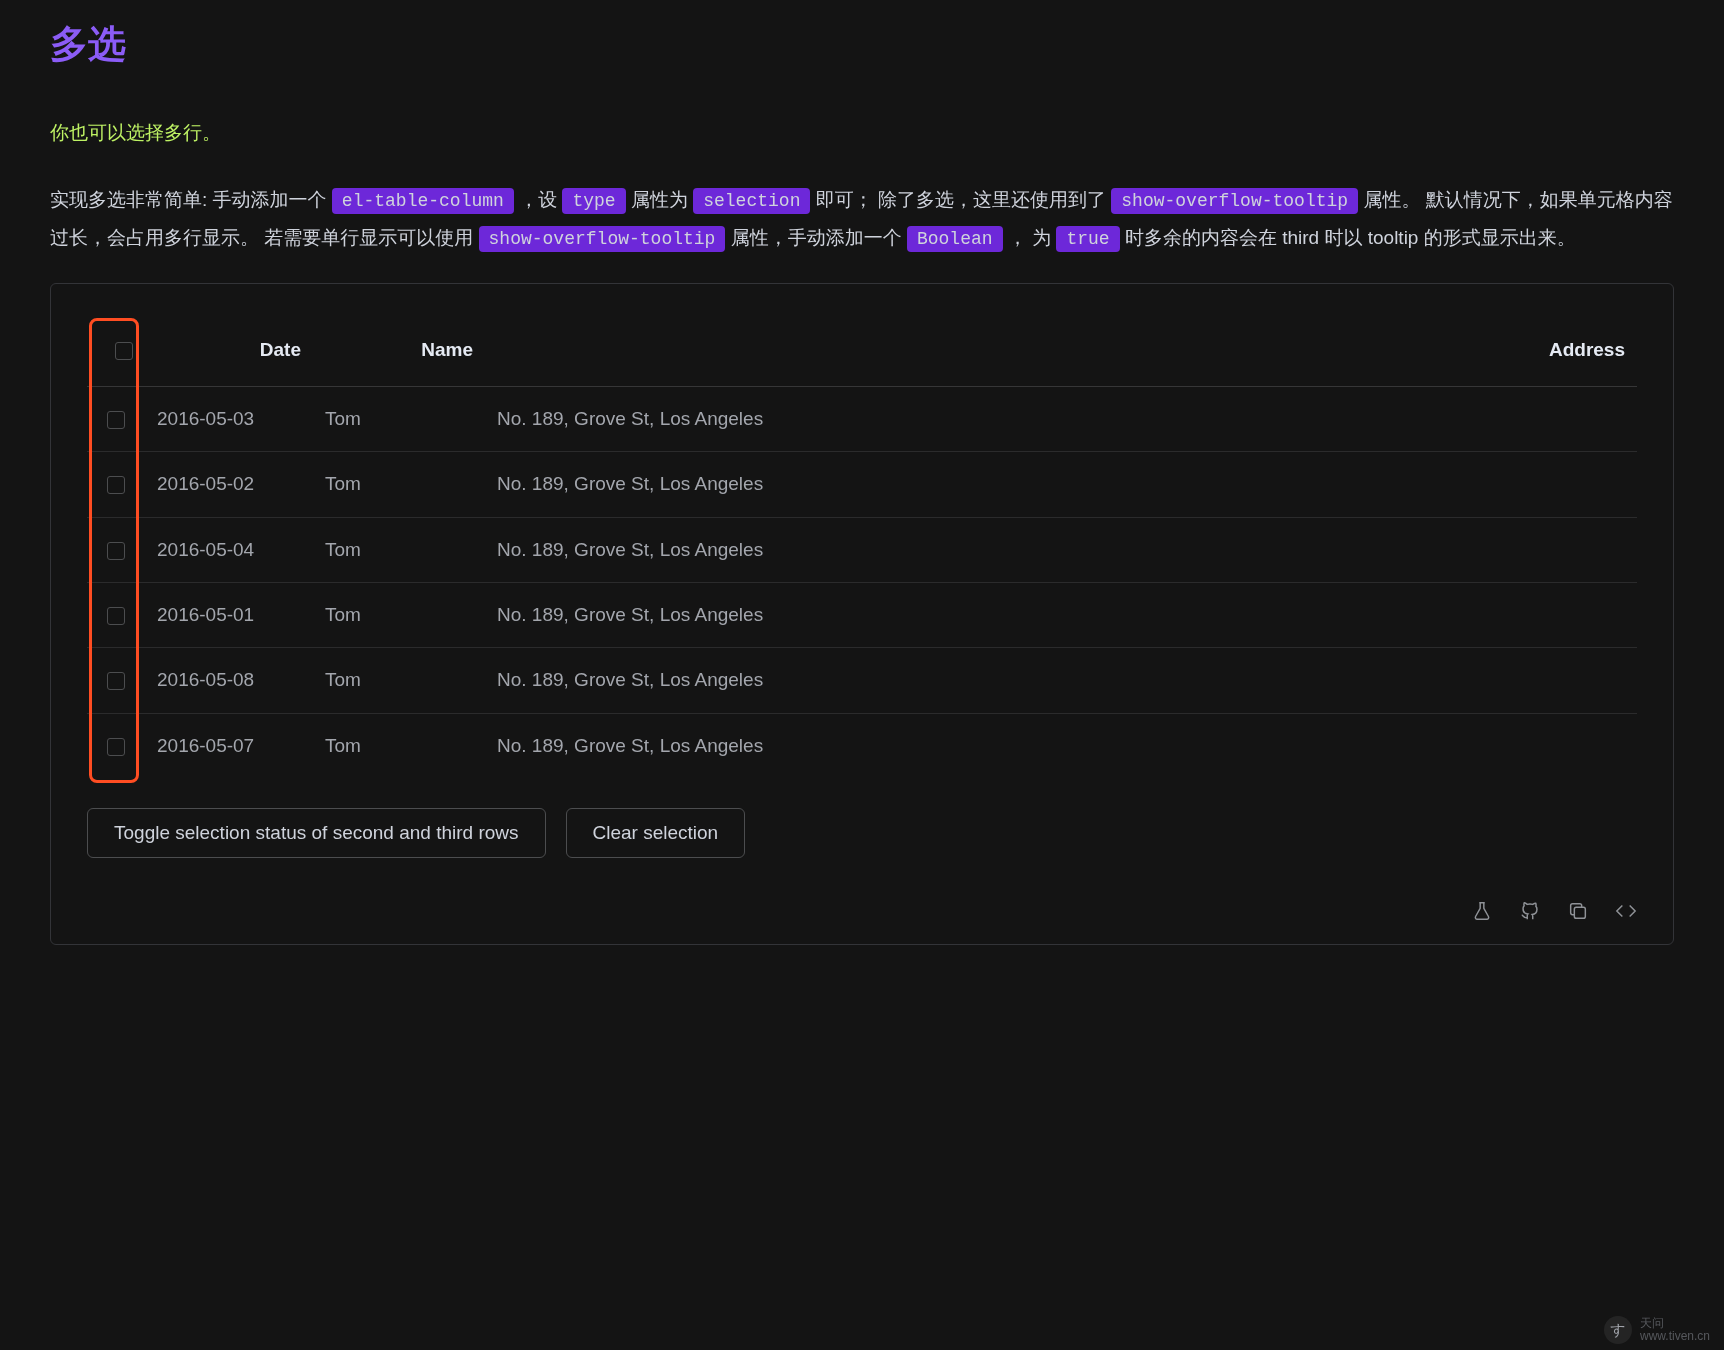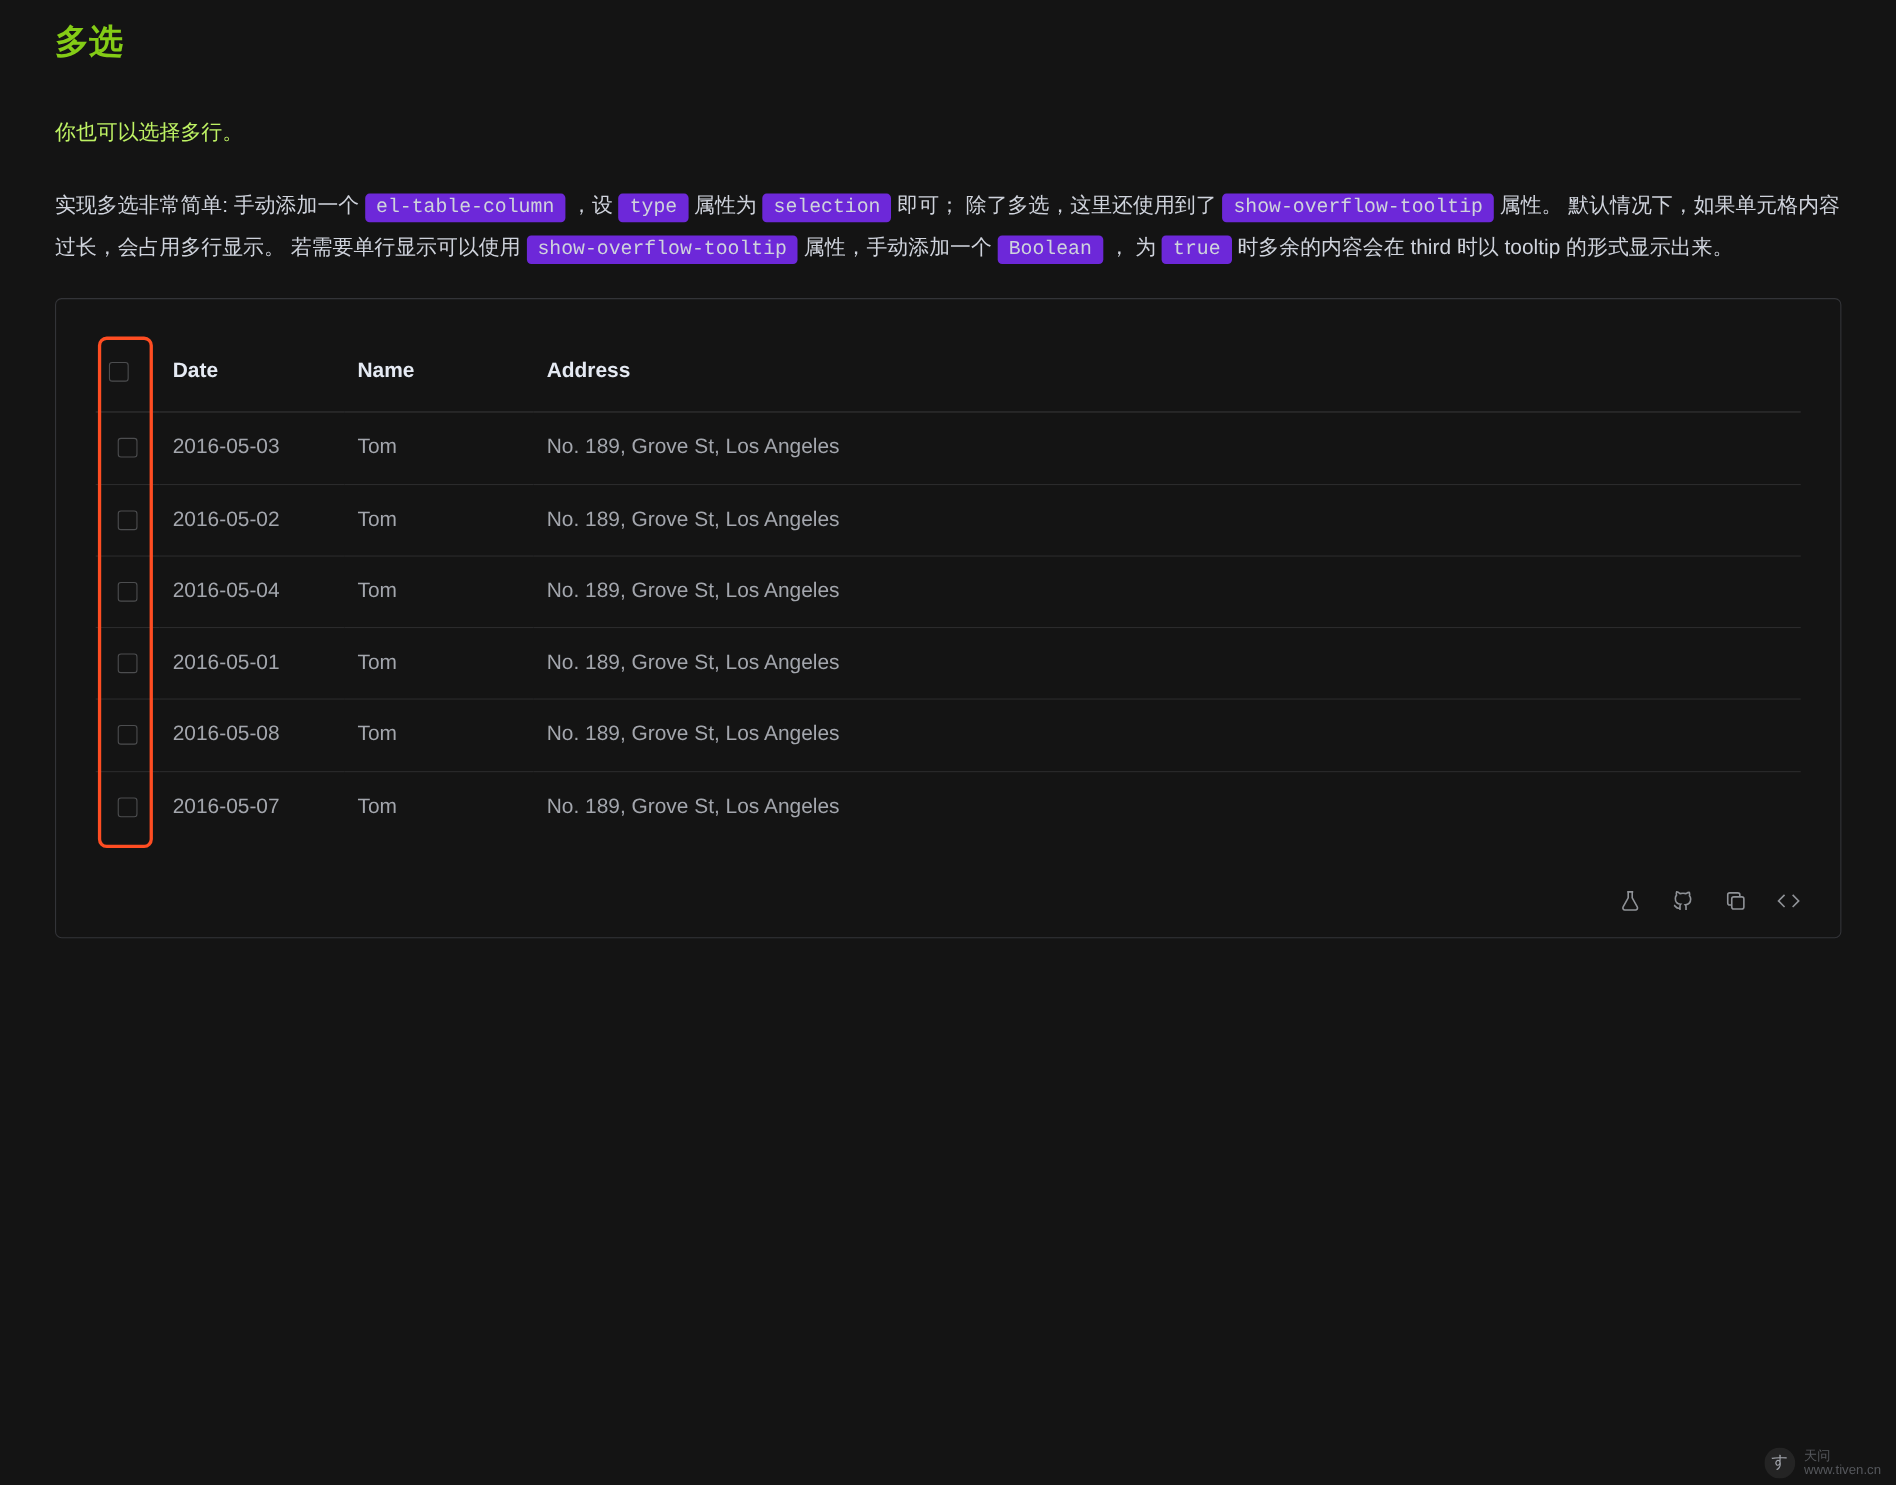--- a/index.html
+++ b/index.html
@@ -9,23 +9,23 @@
     }
     body {
       background: #141414;
       color: #cfd3dc;
       font-family: -apple-system, BlinkMacSystemFont, "Segoe UI", Helvetica, Arial, sans-serif;
       font-size: 19px;
       line-height: 1.7;
       padding: 0 50px 40px 50px;
     }
     h2.section-title {
-      font-size: 31px;
+      font-size: 38px;
       font-weight: 600;
-      color: #84cc16;
+      color: #8b5cf6;
       margin-bottom: 40px;
       padding-top: 12px;
     }
     p.intro {
       color: #bef264;
       font-size: 19px;
       margin-bottom: 32px;
     }
     p.description {
       color: #cfd3dc;
@@ -60,21 +60,21 @@
       border-radius: 8px;
       pointer-events: none;
       z-index: 5;
     }
     table.el-table {
       width: 100%;
       border-collapse: collapse;
       font-size: 19px;
     }
     table.el-table th {
-      text-align: left;
+      text-align: right;
       color: #e5eaf3;
       font-weight: 600;
       padding: 16px 12px 20px 12px;
       border-bottom: 1px solid #363637;
     }
     table.el-table td {
       color: #a3a6ad;
       padding: 16px 12px;
       border-bottom: 1px solid #2b2b2c;
     }
@@ -223,20 +223,24 @@
         <tr>
           <td class="col-check"><span class="checkbox"></span></td>
           <td>2016-05-07</td>
           <td>Tom</td>
           <td>No. 189, Grove St, Los Angeles</td>
         </tr>
       </tbody>
     </table>
   </div>
 
+  <div class="btn-row">
+    <button class="btn">Toggle selection status of second and third rows</button>
+    <button class="btn">Clear selection</button>
+  </div>
 
   <div class="actions-bar">
     <span class="action-icon">
       <svg viewBox="0 0 24 24">
           <path d="M9 3h6M10 3v6l-5 9a2 2 0 0 0 1.8 3h10.4a2 2 0 0 0 1.8-3l-5-9V3"></path>
         </svg>
     </span>
     <span class="action-icon">
       <svg viewBox="0 0 24 24">
           <path d="M9 19c-4 1.3-4-2.2-6-2.6M15 21v-3.1c0-.9-.2-1.5-.7-2 2.6-.3 5.3-1.3 5.3-5.8 0-1.3-.5-2.4-1.2-3.2.1-.3.5-1.6-.1-3.3 0 0-1-.3-3.3 1.2a11 11 0 0 0-6 0C6.7 2.7 5.7 3 5.7 3c-.6 1.7-.2 3-.1 3.3-.7.8-1.2 1.9-1.2 3.2 0 4.5 2.7 5.5 5.3 5.8-.4.4-.7 1-.7 2V21"></path>

